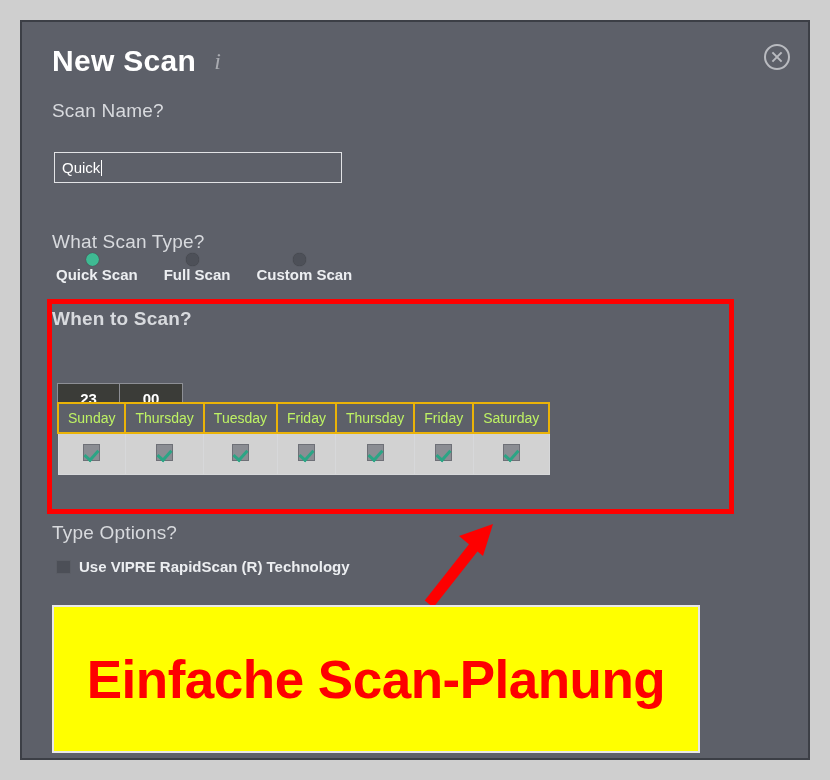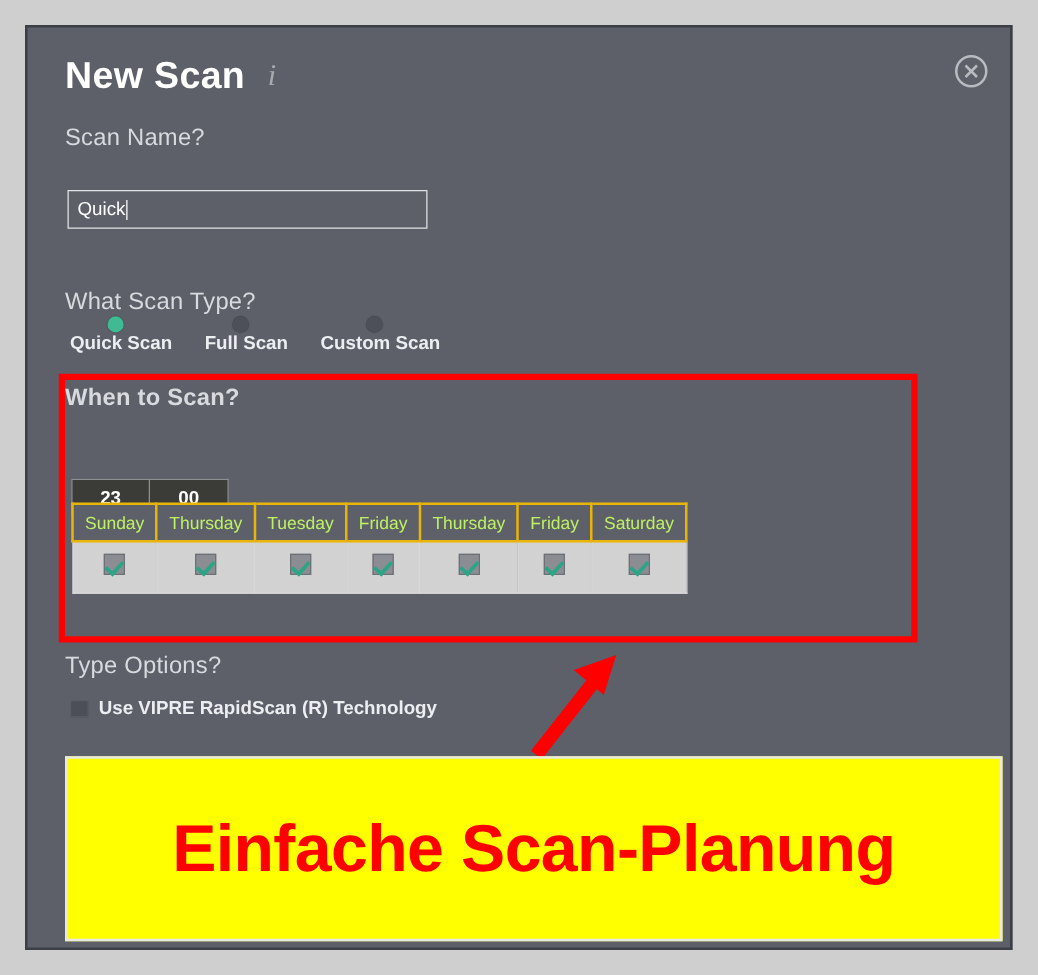--- a/index.html
+++ b/index.html
@@ -168,21 +168,21 @@
   }
 
   .arrow{
     position:absolute;left:385px;top:490px;
     width:110px;height:100px;
     pointer-events:none;
   }
 
   .banner{
     position:absolute;left:30px;top:583px;
-    width:750px;height:148px;
+    width:648px;height:148px;
     box-sizing:border-box;
     background:#ffff00;
     border:2px solid #e8e8e8;
     display:flex;align-items:center;justify-content:center;
   }
   .banner-txt{
     font-size:53px;font-weight:bold;color:#fe0000;
     font-family:"Liberation Sans", sans-serif;
     letter-spacing:-.5px;white-space:nowrap;
   }

